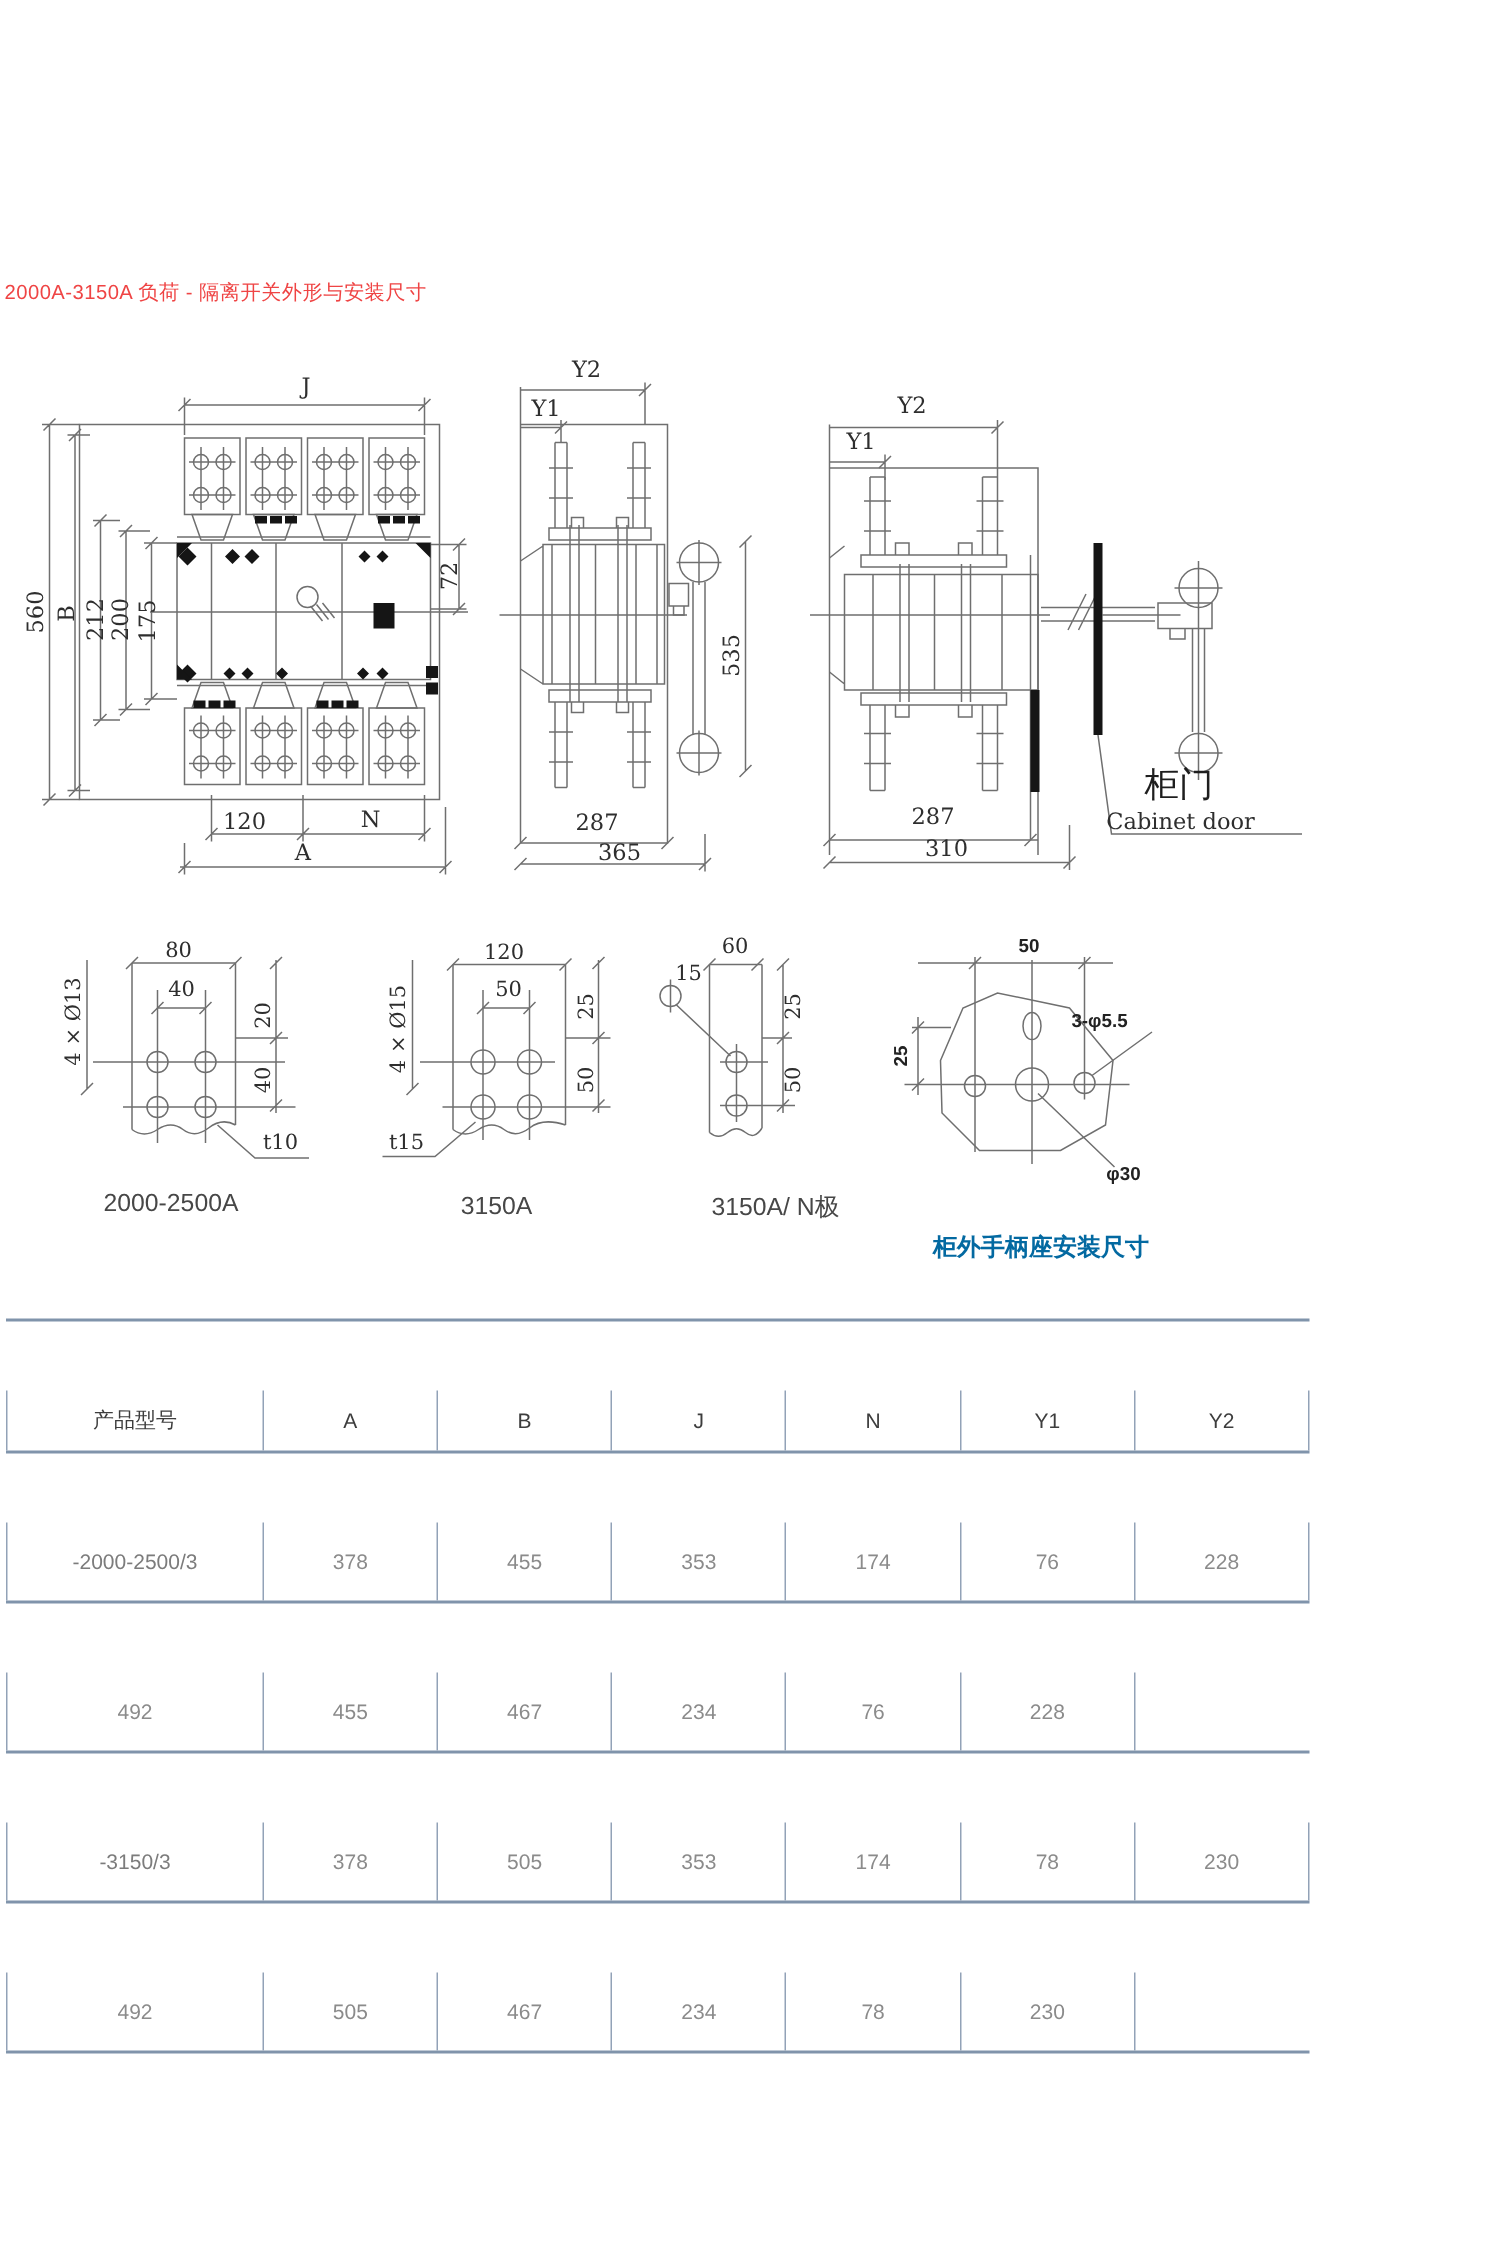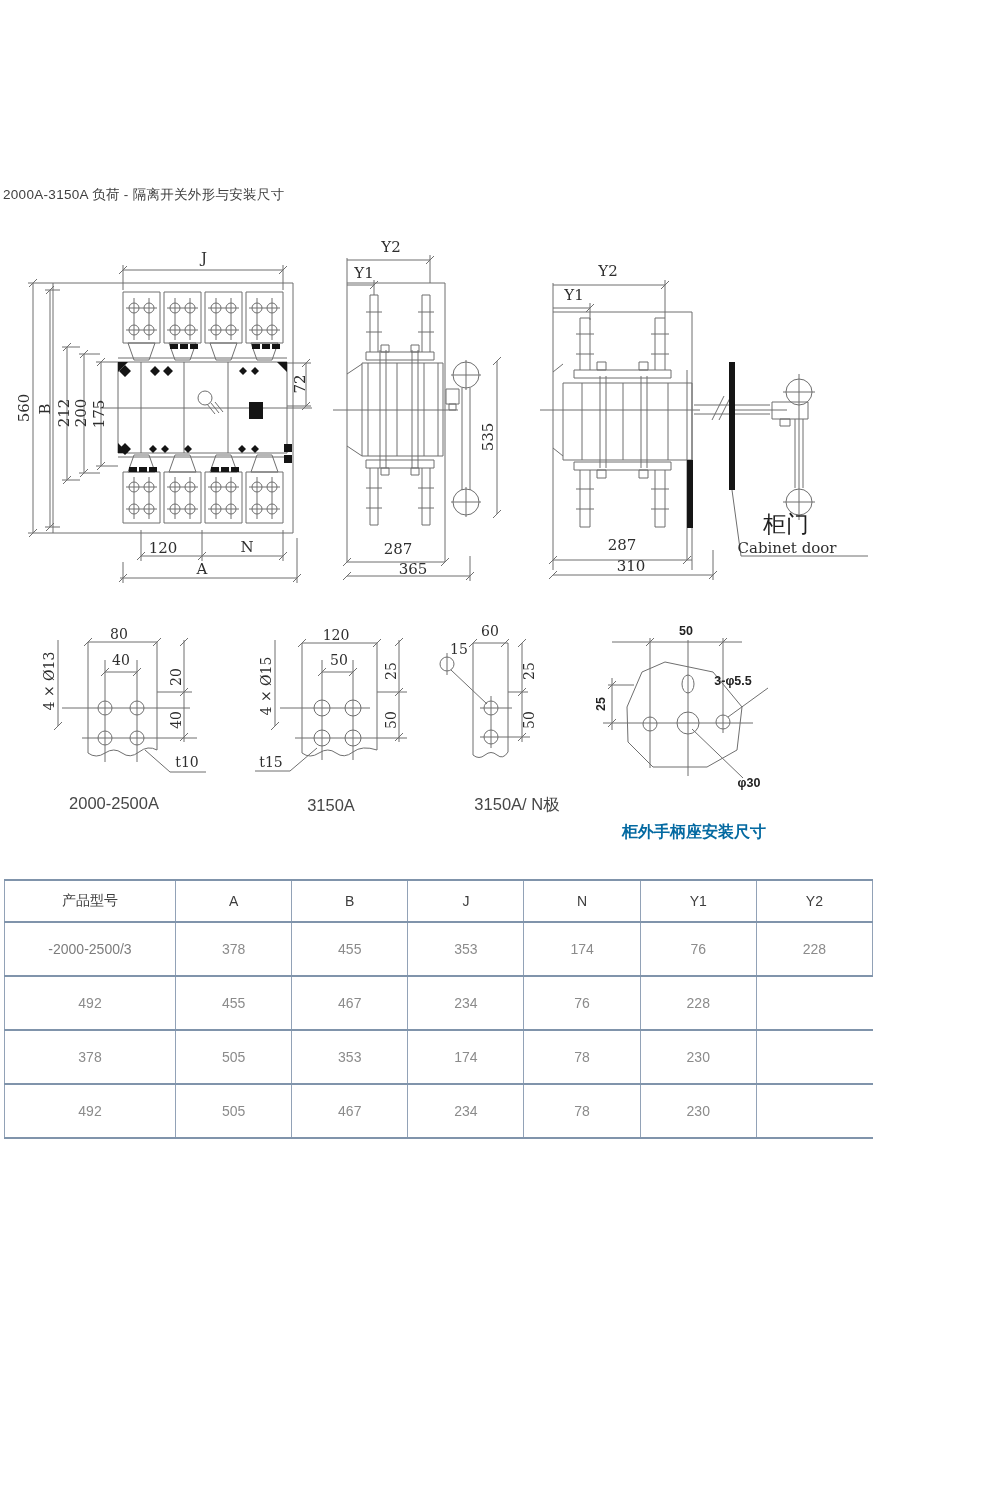--- a/index.html
+++ b/index.html
@@ -1,35 +1,35 @@
 <!DOCTYPE html>
 <html><head>
 <meta charset="utf-8">
 <style>
   html,body{margin:0;padding:0;background:#fff;}
   #page{position:relative;width:1000px;height:1494px;background:#ffffff;overflow:hidden;
         font-family:"Liberation Sans","DejaVu Sans",sans-serif;}
   #art{position:absolute;left:0;top:0;}
-  .title{position:absolute;left:3px;top:186px;font-size:13.5px;color:#404040;letter-spacing:.3px;}
+  .title{position:absolute;left:3px;top:186px;font-size:13.5px;color:#ef4444;letter-spacing:.3px;}
   .lbl{position:absolute;transform:translate(-50%,-50%);font-family:"DejaVu Serif","Liberation Serif",serif;
        font-size:15px;color:#2e2e2e;white-space:nowrap;line-height:1;}
   .sm{font-size:14px;}
   .rot{transform:translate(-50%,-50%) rotate(-90deg);}
   .cn{font-size:23px;color:#1e1e1e;}
   .en{font-size:15px;}
   .cap{position:absolute;transform:translate(-50%,-50%);font-size:16.5px;color:#474747;white-space:nowrap;
        font-family:"Liberation Sans","DejaVu Sans",sans-serif;}
   .capbold{font-weight:bold;color:#0369a1;font-size:16px;}
   .d7{font-family:"Liberation Sans","DejaVu Sans",sans-serif;font-weight:bold;font-size:12.5px;color:#222;}
   .d7.rot{transform:translate(-50%,-50%) rotate(-90deg);}
   
   .dtable{position:absolute;left:4px;top:879px;width:869px;border-top:2px solid #8094ab;}
   .tr{display:grid;grid-template-columns:172px repeat(6,1fr);border-bottom:2px solid #8094ab;}
   .tr>div{border-right:1px solid #92a2b7;display:flex;align-items:center;justify-content:center;
-          font-size:14px;height:40px;}
+          font-size:14px;height:40px;margin-top:46px;}
   .tr>div:first-child{border-left:1px solid #92a2b7;}
   .tr.hd>div{color:#3d3d3d;height:40px;}
   .tr.row>div{color:#8b8b8b;height:52px;}
   .tr.row>div.model{color:#7c7c7c;}
 </style>
 </head>
 <body>
 
 <div id="page">
 
@@ -239,20 +239,21 @@
     </div>
     <div class="tr row">
       <div>492</div>
       <div>455</div>
       <div>467</div>
       <div>234</div>
       <div>76</div>
       <div>228</div>
     </div>
     <div class="tr row">
+      <div class="model">-3150/3</div>
       <div>378</div>
       <div>505</div>
       <div>353</div>
       <div>174</div>
       <div>78</div>
       <div>230</div>
     </div>
     <div class="tr row">
       <div>492</div>
       <div>505</div>

